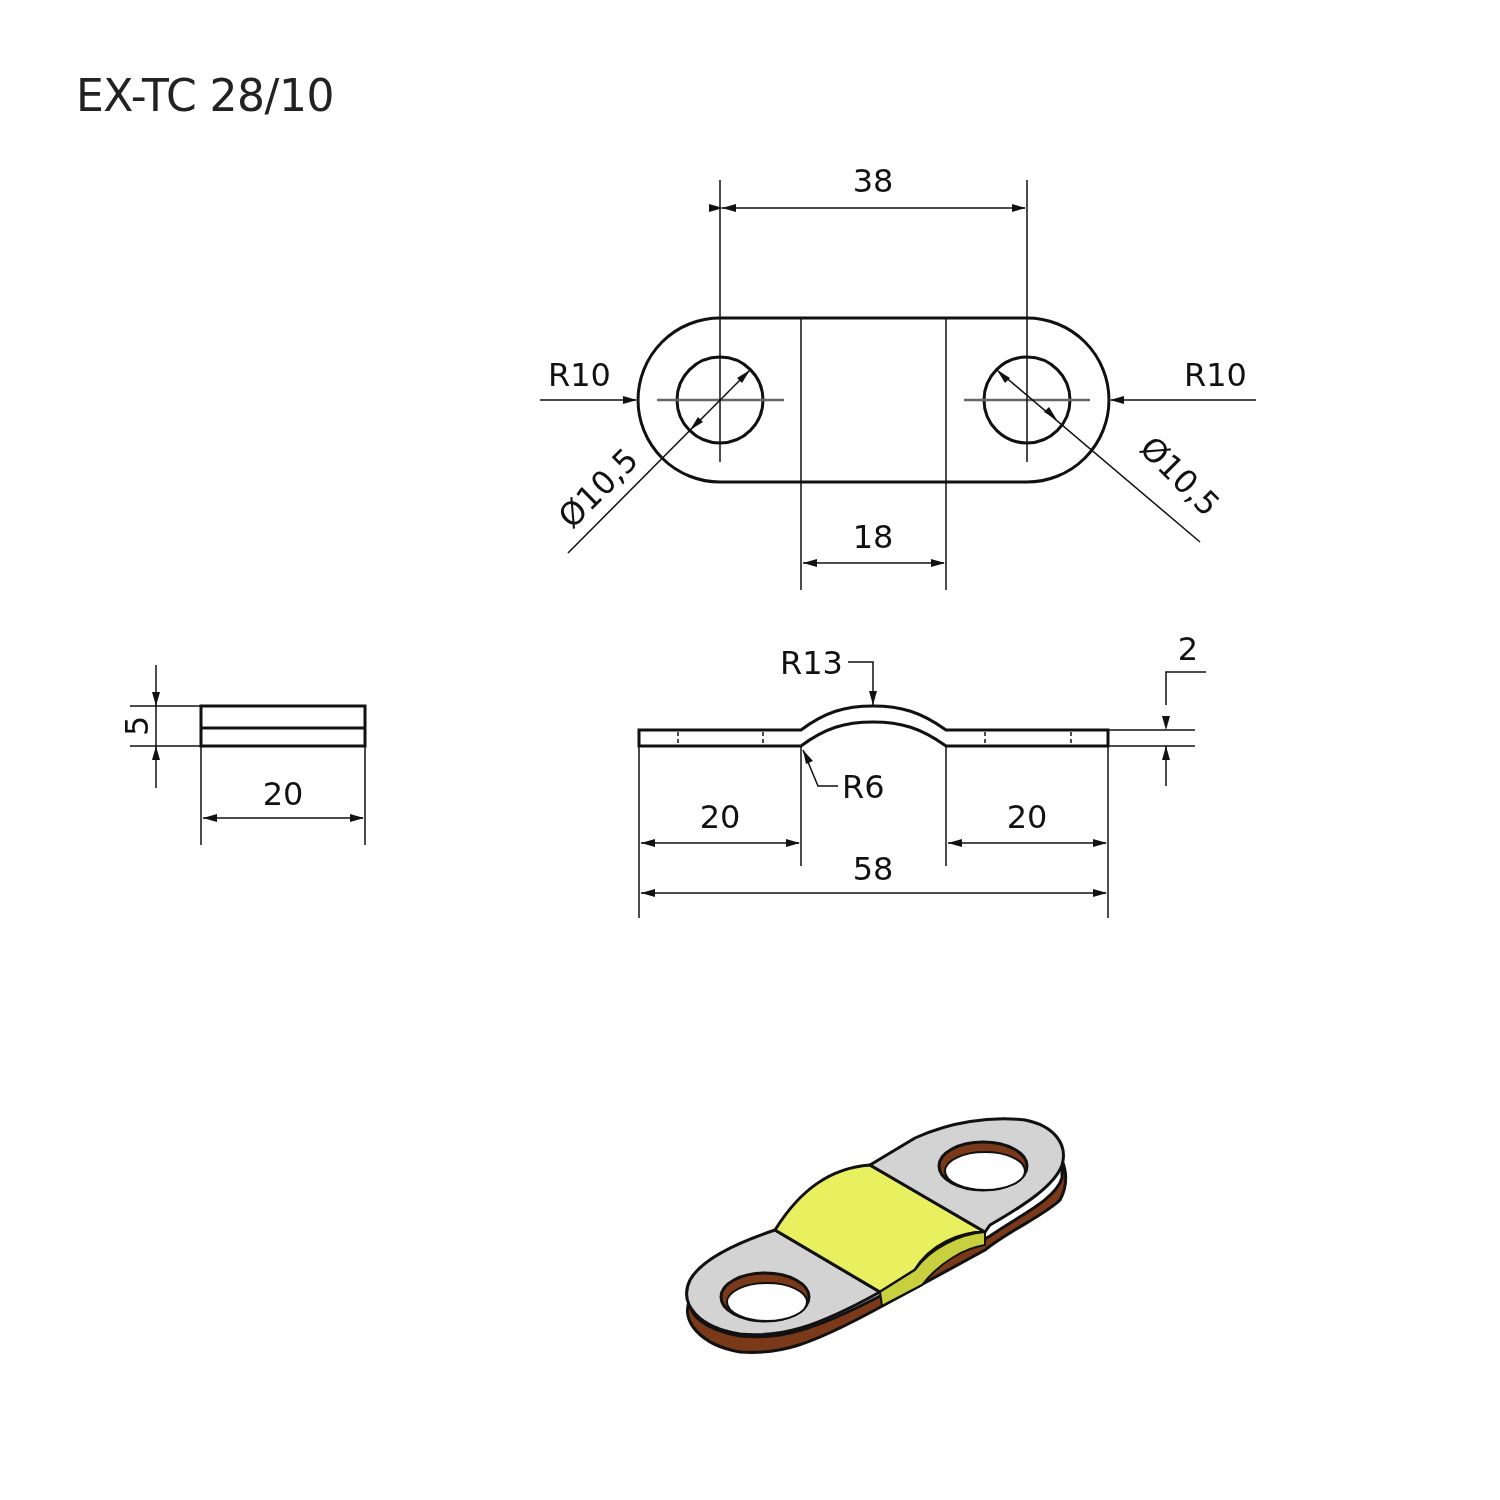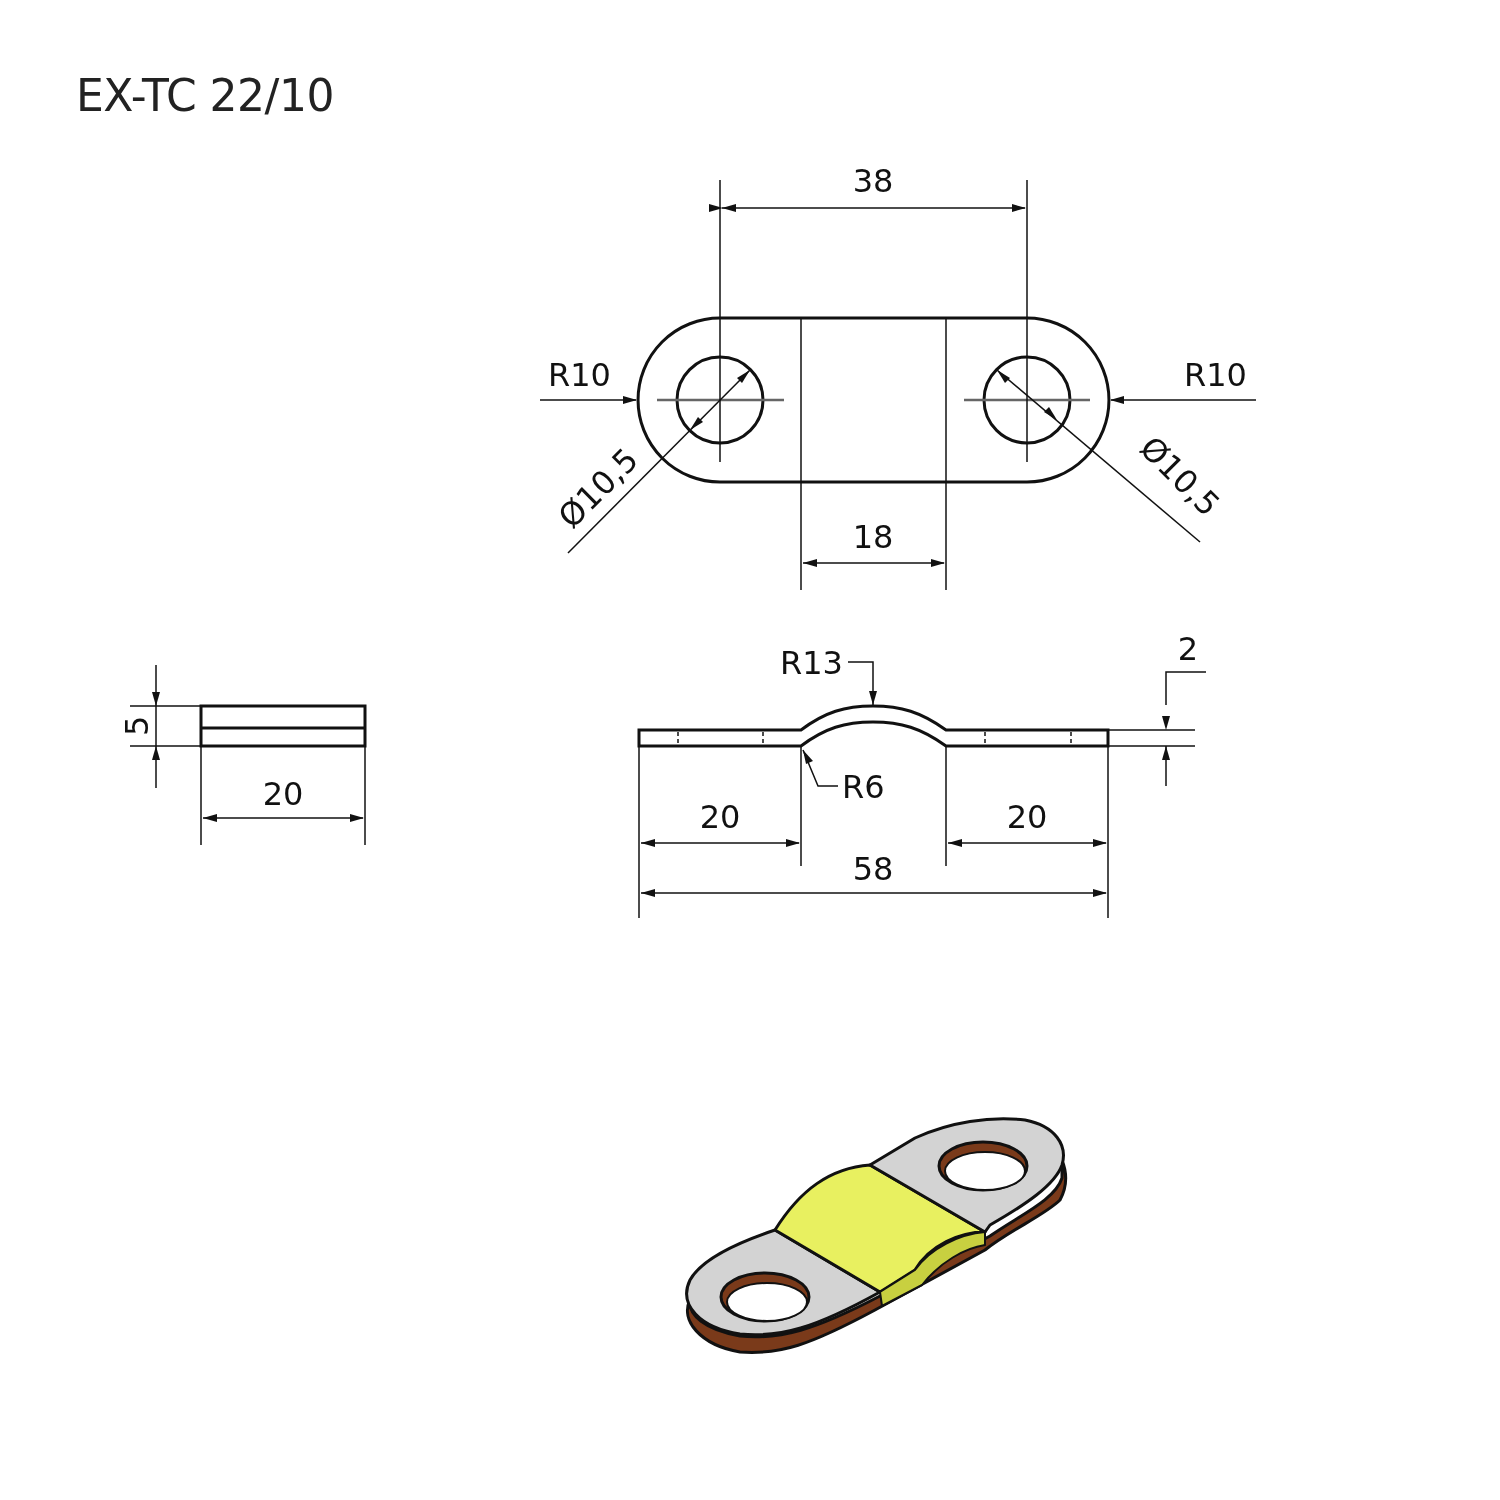--- a/index.html
+++ b/index.html
@@ -7,21 +7,21 @@
   #title { position:absolute; left:76px; top:70px; font-size:44px; color:#222; font-family:"DejaVu Sans", sans-serif; letter-spacing:-0.5px; }
   svg { position:absolute; left:0; top:0; }
   .dim-text { font-family:"DejaVu Sans", sans-serif; font-size:32px; fill:#111; }
   .outline { stroke:#111; stroke-width:3; fill:none; }
   .thin { stroke:#111; stroke-width:1.5; fill:none; }
   .center { stroke:#666; stroke-width:2.5; fill:none; }
 </style>
 </head>
 <body>
 
-<div id="title">EX-TC 22/10</div>
+<div id="title">EX-TC 28/10</div>
 
 <svg width="1500" height="1500" viewBox="0 0 1500 1500">
   <defs>
     <marker id="arr" markerWidth="14" markerHeight="8" refX="13" refY="4" orient="auto" markerUnits="userSpaceOnUse">
       <path d="M0,0 L14,4 L0,8 z" fill="#111"></path>
     </marker>
   </defs>
 
   <g>
 

